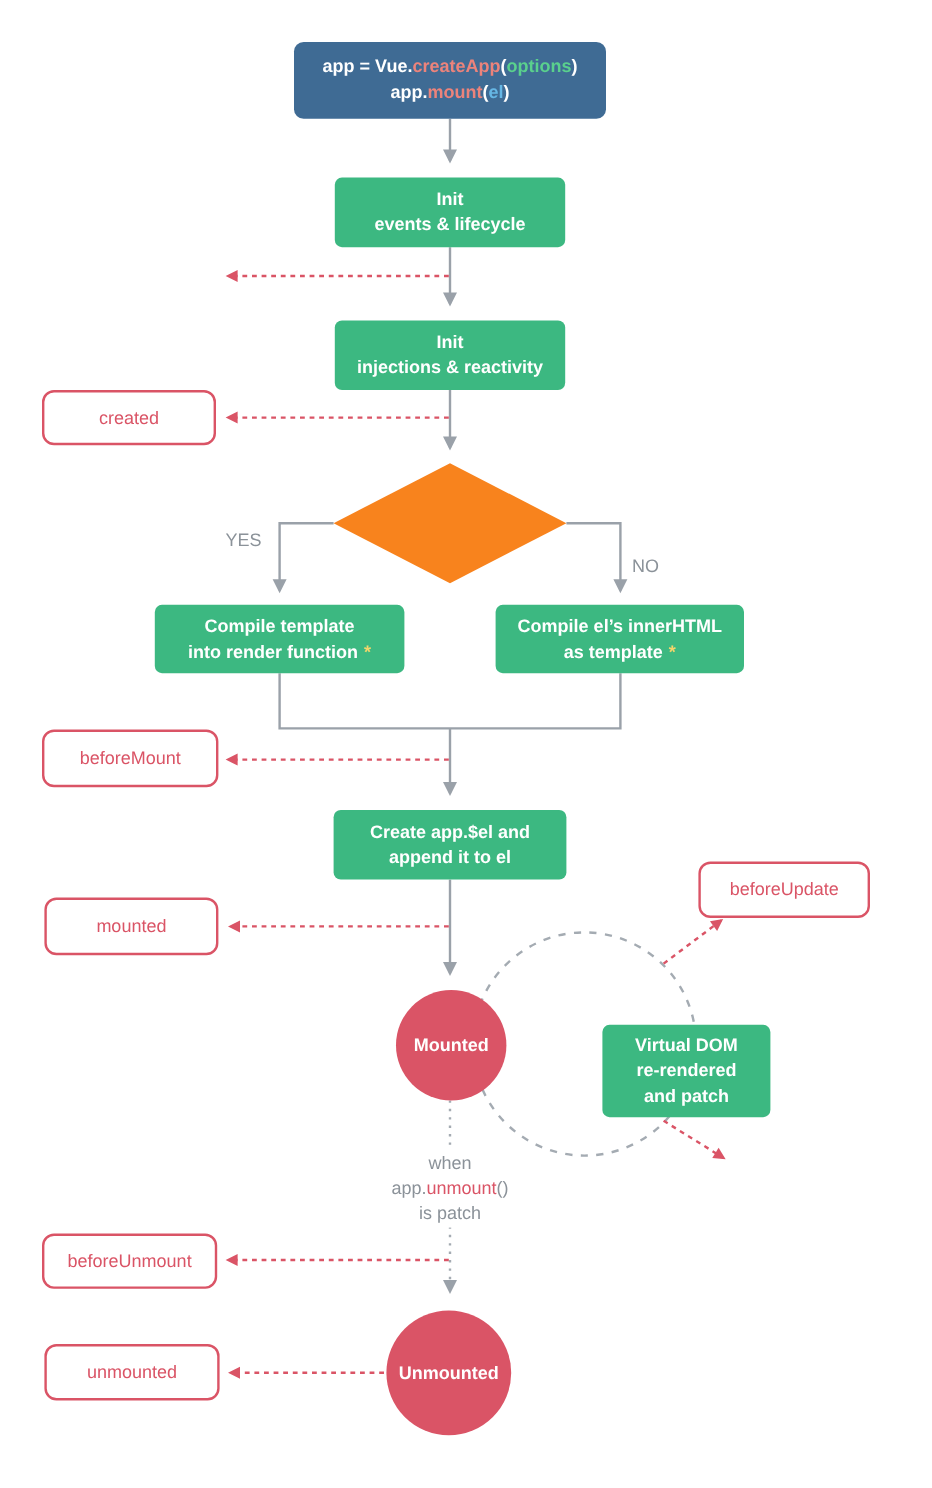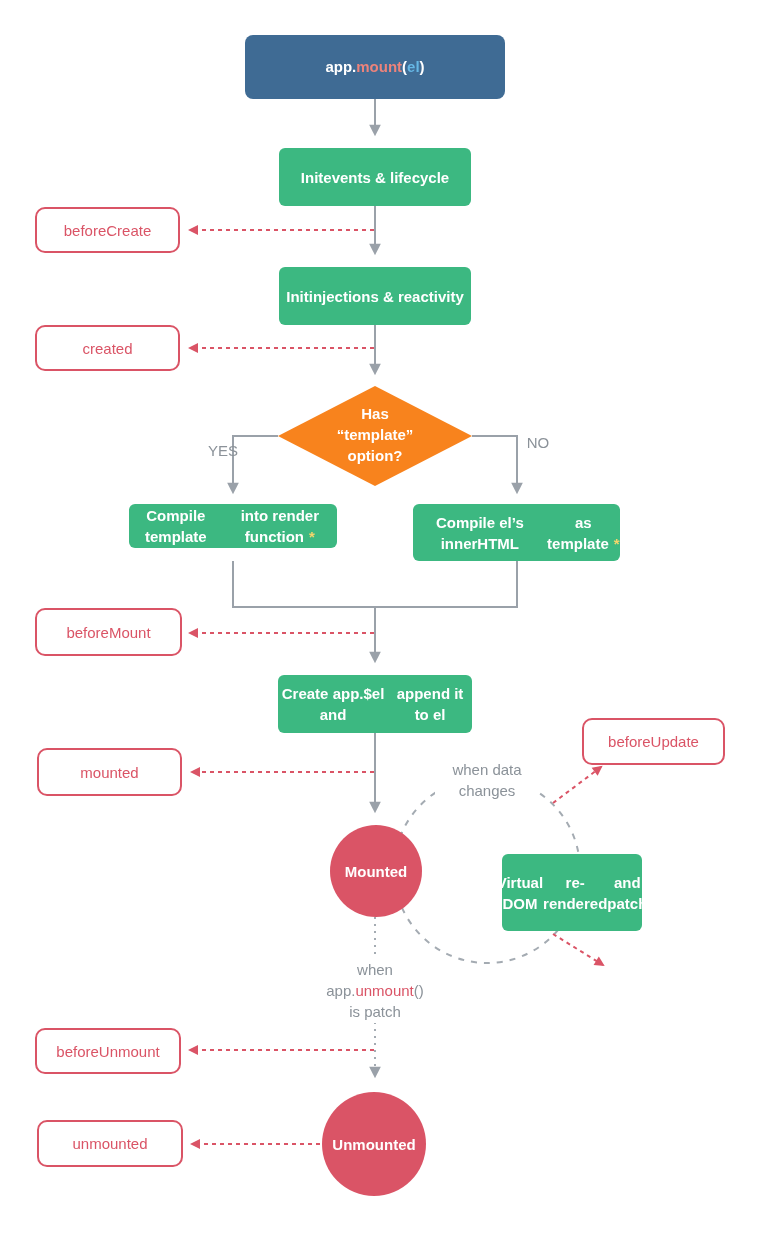--- a/index.html
+++ b/index.html
@@ -9,21 +9,21 @@
   .w {stroke:#9aa1a9;stroke-width:2;fill:none;}
   .rd{stroke:#da5466;stroke-width:2;fill:none;stroke-dasharray:4 4;}
   .dt{stroke:#a4abb2;stroke-width:2;fill:none;stroke-dasharray:2 5;}
   .dc{stroke:#a4abb2;stroke-width:2;fill:none;stroke-dasharray:6 7;}
   .node{position:absolute;box-sizing:border-box;}
   .code-box{background:#3f6b94;border-radius:8px;color:#fff;font-weight:bold;font-size:15px;
             line-height:22px;display:flex;flex-direction:column;align-items:center;
             justify-content:center;text-align:center;}
   .tk-r{color:#ec837b;} .tk-g{color:#5ad08d;} .tk-b{color:#66b7e5;}
   .g-box{background:#3cb881;border-radius:6px;color:#fff;font-weight:bold;font-size:15px;
-         line-height:21px;display:flex;flex-direction:row;align-items:center;
+         line-height:21px;display:flex;flex-direction:column;align-items:center;
          justify-content:center;text-align:center;}
   .star{color:#f5d56b;margin-left:5px;}
   .h-box{background:#fff;border:2px solid #da5466;border-radius:10px;color:#da5466;
          font-size:15px;display:flex;align-items:center;justify-content:center;text-align:center;}
   .circle{background:#da5466;border-radius:50%;color:#fff;font-weight:bold;font-size:15px;
           display:flex;align-items:center;justify-content:center;text-align:center;}
   .diamond-label{color:#fff;font-weight:bold;font-size:15px;line-height:21px;text-align:center;}
   .lbl{color:#8b9299;font-size:15px;line-height:21px;text-align:center;}
   .mask{background:#ffffff;padding:1px 4px;}
   .unm{color:#da5466;}
@@ -62,77 +62,68 @@
     <path class="rd" d="M374,772 H192" marker-end="url(#ar)"></path>
     <path class="rd" d="M553,803 L601,767" marker-end="url(#ar)"></path>
     <path class="rd" d="M553,934 L603,965" marker-end="url(#ar)"></path>
     <path class="rd" d="M374,1050 H190" marker-end="url(#ar)"></path>
     <path class="rd" d="M320,1144 H192" marker-end="url(#ar)"></path>
 
     <polygon points="375,386 472,436 375,486 278,436" fill="#f8831d"></polygon>
   </svg>
 
   <div class="node code-box" style="left:245px;top:35px;width:260px;height:64px;">
+    <div><span>app = Vue.</span><span class="tk-r">createApp</span><span>(</span><span class="tk-g">options</span><span>)</span></div>
     <div><span>app.</span><span class="tk-r">mount</span><span>(</span><span class="tk-b">el</span><span>)</span></div>
   </div>
 
   <div class="node g-box" style="left:279px;top:148px;width:192px;height:58px;">
     <div>Init</div>
     <div>events &amp; lifecycle</div>
   </div>
 
   <div class="node g-box" style="left:279px;top:267px;width:192px;height:58px;">
     <div>Init</div>
     <div>injections &amp; reactivity</div>
   </div>
 
-  <div class="node g-box" style="left:129px;top:504px;width:208px;height:44px;">
+  <div class="node g-box" style="left:129px;top:504px;width:208px;height:57px;">
     <div>Compile template</div>
     <div><span>into render function</span><span class="star">*</span></div>
   </div>
 
   <div class="node g-box" style="left:413px;top:504px;width:207px;height:57px;">
     <div>Compile el’s innerHTML</div>
     <div><span>as template</span><span class="star">*</span></div>
   </div>
 
   <div class="node g-box" style="left:278px;top:675px;width:194px;height:58px;">
     <div>Create app.$el and</div>
     <div>append it to el</div>
   </div>
 
   <div class="node g-box" style="left:502px;top:830px;width:140px;height:77px;margin-top:24px;">
     <div>Virtual DOM</div>
     <div>re-rendered</div>
     <div>and patch</div>
   </div>
 
-  <div class="node diamond-label" style="left:300px;top:403px;width:150px;">
-    <div>Has</div>
-    <div>“template”</div>
-    <div>option?</div>
-  </div>
-  <div class="node lbl" style="left:198px;top:440px;width:50px;">YES</div>
-  <div class="node lbl" style="left:513px;top:432px;width:50px;">NO</div>
+  <div class="node lbl" style="left:178px;top:440px;width:50px;">YES</div>
+  <div class="node lbl" style="left:513px;top:462px;width:50px;">NO</div>
 
-  <div class="node h-box" style="left:35px;top:207px;width:145px;height:46px;">beforeCreate</div>
   <div class="node h-box" style="left:35px;top:325px;width:145px;height:46px;">created</div>
   <div class="node h-box" style="left:35px;top:608px;width:147px;height:48px;">beforeMount</div>
   <div class="node h-box" style="left:37px;top:748px;width:145px;height:48px;">mounted</div>
   <div class="node h-box" style="left:582px;top:718px;width:143px;height:47px;">beforeUpdate</div>
   <div class="node h-box" style="left:35px;top:1028px;width:146px;height:46px;">beforeUnmount</div>
   <div class="node h-box" style="left:37px;top:1120px;width:146px;height:47px;">unmounted</div>
 
   <div class="node circle" style="left:330px;top:825px;width:92px;height:92px;">Mounted</div>
   <div class="node circle" style="left:322px;top:1092px;width:104px;height:104px;">Unmounted</div>
 
-  <div class="node lbl mask" style="left:435px;top:758px;width:104px;">
-    <div>when data</div>
-    <div>changes</div>
-  </div>
 
   <div class="node lbl mask" style="left:316px;top:958px;width:118px;">
     <div>when</div>
     <div><span>app.</span><span class="unm">unmount</span><span>()</span></div>
     <div>is patch</div>
   </div>
 
 </div>
 
 </body></html>

